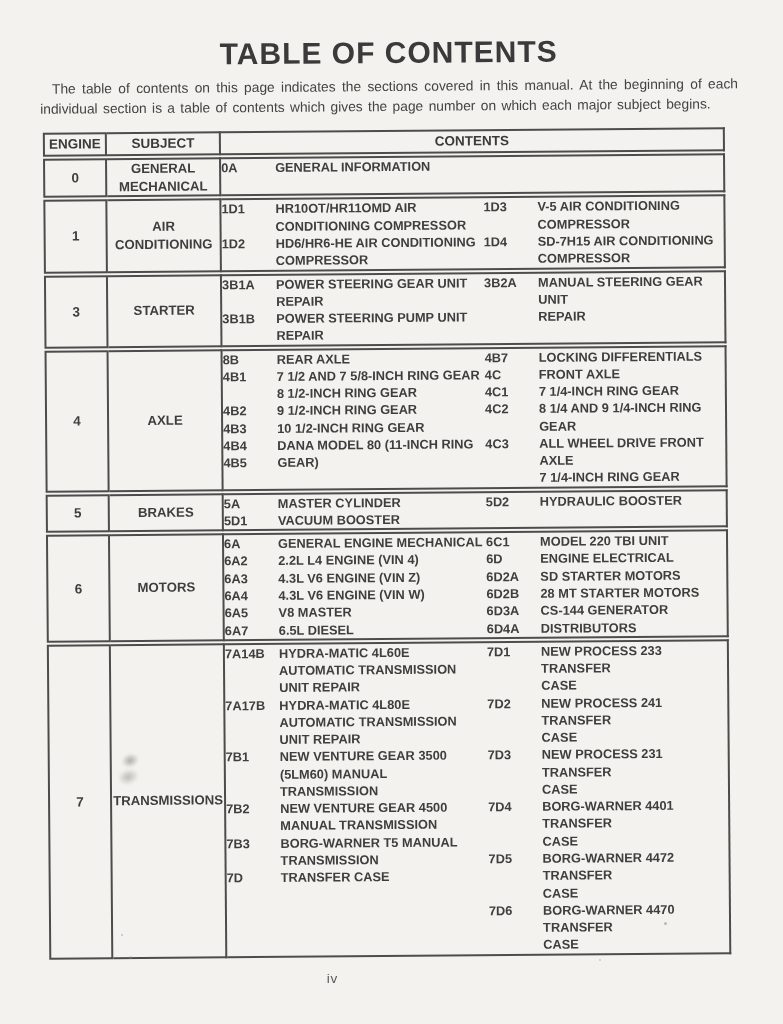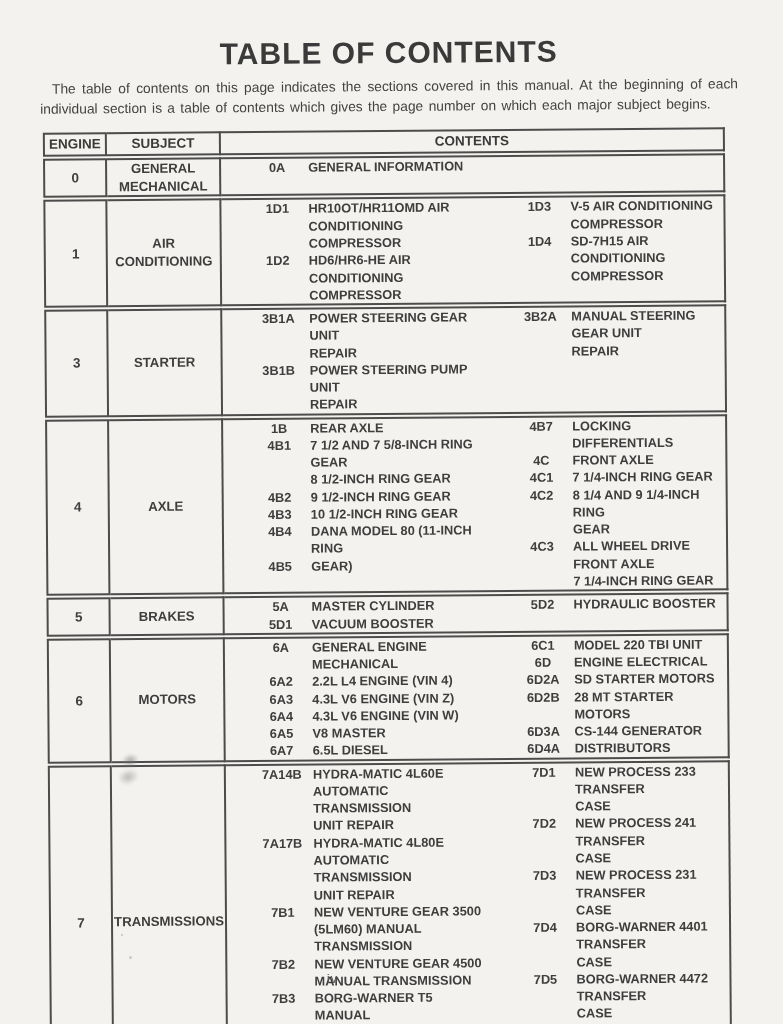--- a/index.html
+++ b/index.html
@@ -74,23 +74,22 @@
   .col.right{flex:1;min-width:0;}
   .entry{
     display:flex;
     font-weight:bold;
     font-size:12.8px;
     line-height:1.35;
     color:#3e3e3e;
   }
   .entry .code{
     flex:none;width:46px;
-    text-align:center;
+    text-align:left;
     padding-right:8px;
-    margin-left:33px;
   }
   .entry .txt{white-space:pre-line;}
   .page-number{
     position:absolute;left:0;top:971px;width:665px;
     text-align:center;
     font-size:13.5px;color:#5a5a5a;
     letter-spacing:1px;
   }
   .smudge{
     position:absolute;left:114px;top:750px;width:26px;height:34px;
@@ -211,21 +210,21 @@
     </td>
   </tr>
 
   <tr>
     <td class="c-section">4</td>
     <td class="c-subject">AXLE</td>
     <td class="c-contents">
       <div class="cols">
         <div class="col left">
   <div class="entry">
-    <span class="code">1B</span>
+    <span class="code">8B</span>
     <span class="txt">REAR AXLE</span>
   </div>
 
   <div class="entry">
     <span class="code">4B1</span>
     <span class="txt">7 1/2 AND 7 5/8-INCH RING GEAR
 8 1/2-INCH RING GEAR</span>
   </div>
 
   <div class="entry">

